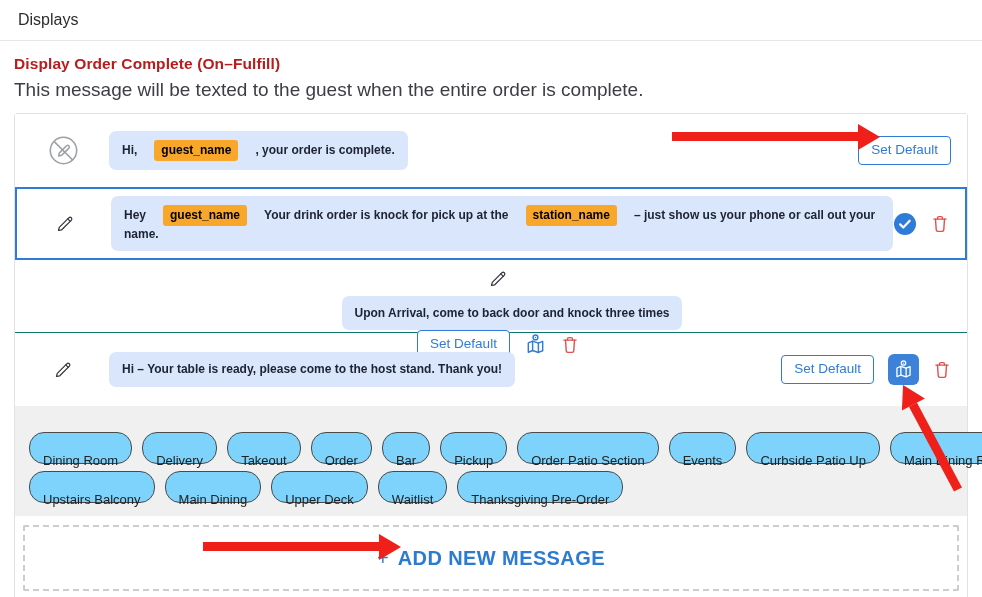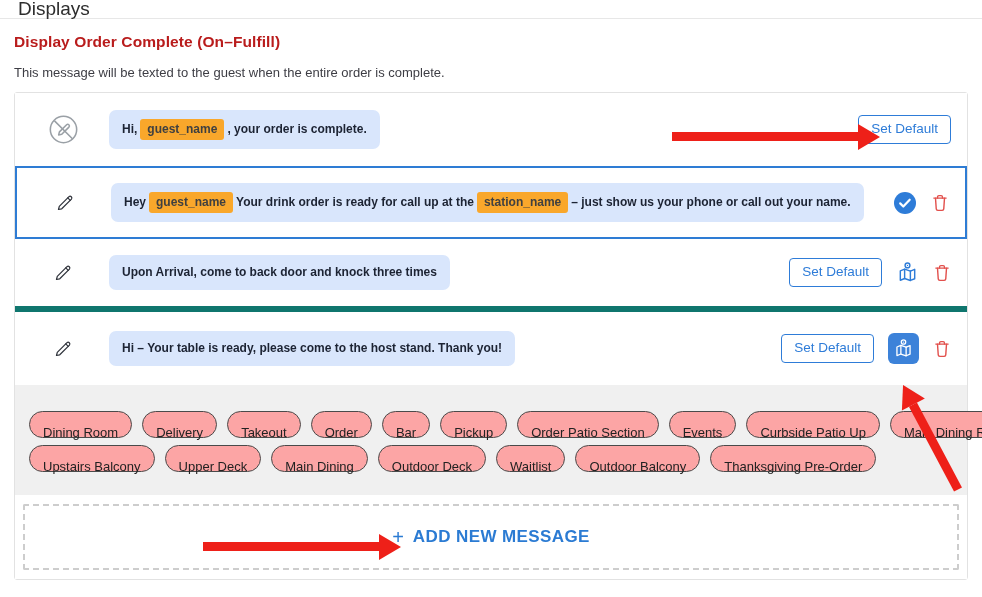--- a/index.html
+++ b/index.html
@@ -7,56 +7,56 @@
   body { font-family: "Liberation Sans", sans-serif; }
   .page {
     position: relative;
     width: 982px;
     height: 597px;
     background: #fff;
     overflow: hidden;
   }
   
   .top-bar {
-    height: 19px;
+    height: 41px;
     border-bottom: 1px solid #e7e7e7;
     display: flex;
     align-items: center;
     padding: 0 18px;
-    font-size: 19px;
+    font-size: 16px;
     color: #2d2d2d;
   }
   .content { padding: 14px 14px 0 14px; }
   .section-title {
     font-size: 15.5px;
     font-weight: 700;
     color: #b91c1c;
     letter-spacing: .1px;
   }
   .section-desc {
-    margin-top: 14px;
-    font-size: 13px;
+    margin-top: 6px;
+    font-size: 19px;
     color: #3d3d44;
   }
   
   .panel {
     margin-top: 12px;
     border: 1px solid #e2e2e2;
     border-radius: 3px;
     background: #fff;
   }
   .msg-row {
     height: 73px;
     display: flex;
     align-items: center;
     padding: 0 16px 0 30px;
     background: #fff;
   }
   .msg-row.selected { border: 2px solid #2e7cd4; }
-  .msg-row.row3 { border-bottom: 6px solid #0f766e; }
+  .msg-row.row3 { border-bottom: 1px solid #0f766e; flex-direction: column; }
   .icon-cell {
     width: 36px;
     flex: 0 0 36px;
     display: flex;
     align-items: center;
     justify-content: center;
   }
   .bubble-cell { flex: 1 1 auto; padding-left: 28px; min-width: 0; }
   .bubble {
     display: inline-block;
@@ -64,24 +64,24 @@
     border-radius: 7px;
     padding: 9px 13px;
     font-size: 12px;
     font-weight: 700;
     color: #1c2333;
     line-height: 1.35;
   }
   .token {
     display: inline-block;
     background: #f9a72b;
-    color: #404040;
+    color: #000000;
     border-radius: 3px;
     padding: 2px 7px;
-    margin: 0 3px;
+    margin: 0 17px;
     font-weight: 700;
   }
   .actions {
     flex: 0 0 auto;
     display: flex;
     align-items: center;
     gap: 14px;
   }
   .btn-outline {
     background: #fff;
@@ -112,47 +112,47 @@
   }
   .map-btn-plain { color: #2e7cd8; }
   
   .tags-panel {
     background: #f0f0f0;
     height: 110px;
     padding: 26px 14px 0 14px;
   }
   .tag-row { display: flex; gap: 10px; margin-bottom: 7px; }
   .chip {
-    background: #fca5a5;
+    background: #7dd3fc;
     border: 1px solid #4a4a4a;
     border-radius: 15px;
     height: 27px;
     line-height: 25px;
-    padding: 8px 13px;
+    padding: 15px 13px;
     font-size: 13px;
     color: #222;
     white-space: nowrap;
     cursor: pointer;
   }
   
   .add-wrap { padding: 9px 8px; background: #fff; }
   .add-box {
     border: 2px dashed #cdcdcd;
     border-radius: 2px;
     height: 66px;
     display: flex;
     align-items: center;
     justify-content: center;
     gap: 9px;
     cursor: pointer;
   }
   .add-plus { color: #2b7bd3; font-size: 20px; font-weight: 400; line-height: 1; }
   .add-label {
     color: #2b7bd3;
-    font-size: 17px;
+    font-size: 20px;
     font-weight: 700;
     letter-spacing: .4px;
   }
   
   .r-arrow {
     position: absolute;
     height: 9px;
     background: #ee2019;
     pointer-events: none;
     z-index: 20;
@@ -211,21 +211,21 @@
 
       <div class="msg-row selected">
         <span class="icon-cell">
           <svg width="21" height="21" viewBox="0 0 24 24" fill="none" stroke="#30343c" stroke-width="1.4" stroke-linecap="round" stroke-linejoin="round">
             <path d="M4 20l.9-3.6L16 5.3a2 2 0 012.8 2.8L7.7 19.2 4 20z"></path>
             <path d="M14.6 6.7l2.8 2.8"></path>
           </svg>
         </span>
         <div class="bubble-cell">
           <span class="bubble">
-            <span>Hey</span><span class="token">guest_name</span><span>Your drink order is ready for call up at the</span><span class="token">station_name</span><span>– just show us your phone or call out your name.</span>
+            <span>Hey</span><span class="token">guest_name</span><span>Your drink order is knock for pick up at the</span><span class="token">station_name</span><span>– just show us your phone or call out your name.</span>
           </span>
         </div>
         <div class="actions">
           <button class="icon-btn">
             <svg width="24" height="24" viewBox="0 0 24 24">
               <circle cx="12" cy="12" r="11" fill="#2e7cd8"></circle>
               <path d="M7.2 12.4l3.1 3.1 6.4-6.8" stroke="#fff" stroke-width="2.2" fill="none" stroke-linecap="round" stroke-linejoin="round"></path>
             </svg>
           </button>
           <button class="icon-btn">
@@ -313,25 +313,23 @@
           <span class="chip">Bar</span>
           <span class="chip">Pickup</span>
           <span class="chip">Order Patio Section</span>
           <span class="chip">Events</span>
           <span class="chip">Curbside Patio Up</span>
           <span class="chip">Main Dining Room</span>
 
         </div>
         <div class="tag-row">
           <span class="chip">Upstairs Balcony</span>
+          <span class="chip">Main Dining</span>
           <span class="chip">Upper Deck</span>
-          <span class="chip">Main Dining</span>
-          <span class="chip">Outdoor Deck</span>
           <span class="chip">Waitlist</span>
-          <span class="chip">Outdoor Balcony</span>
           <span class="chip">Thanksgiving Pre-Order</span>
 
         </div>
       </div>
 
       <div class="add-wrap">
         <div class="add-box">
           <span class="add-plus">+</span>
           <span class="add-label">ADD NEW MESSAGE</span>
         </div>

